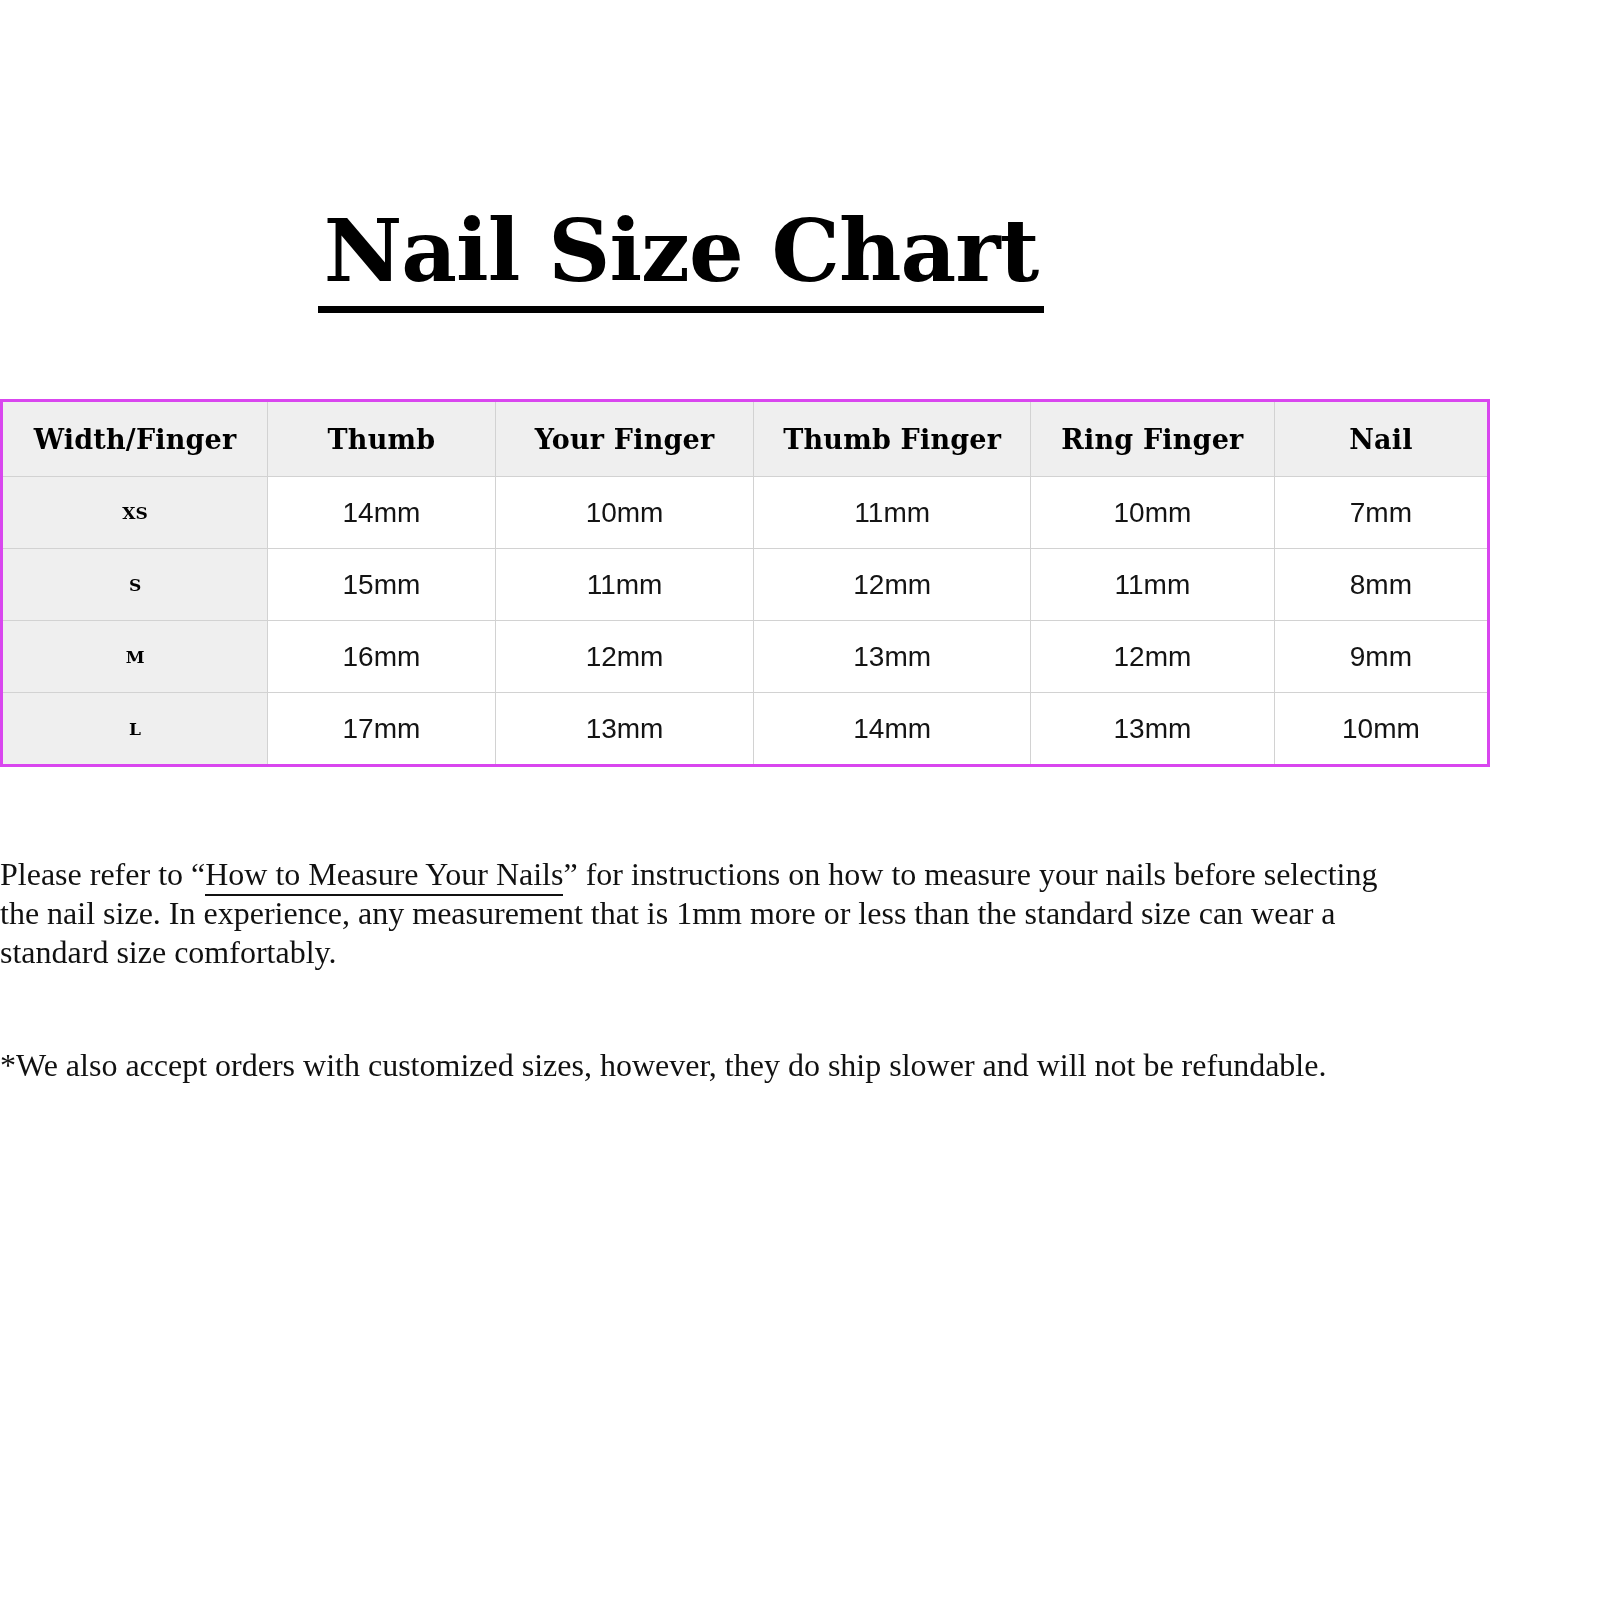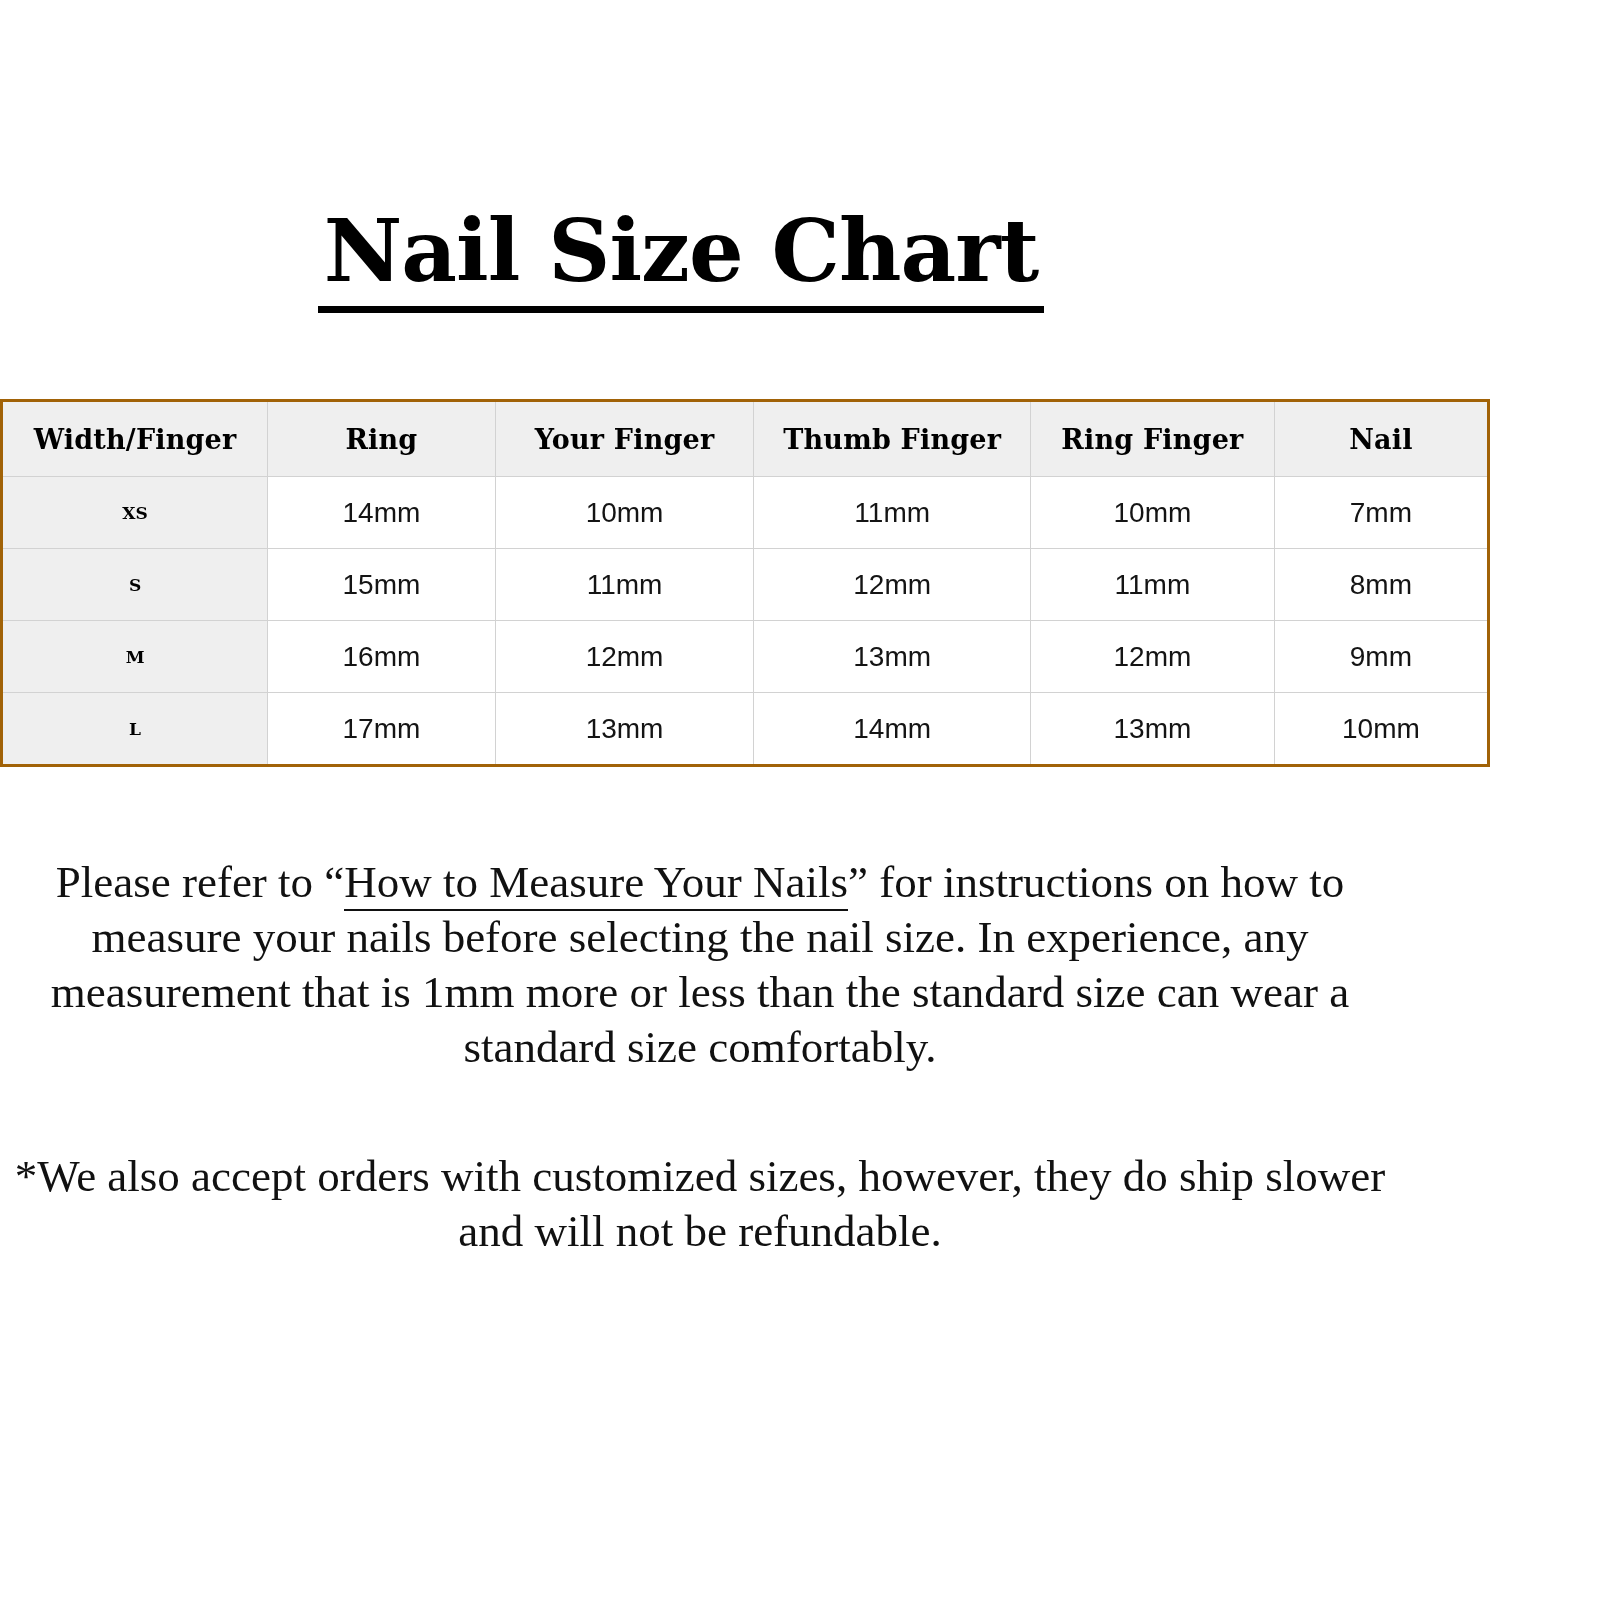--- a/index.html
+++ b/index.html
@@ -39,21 +39,21 @@
   }
 
   
   .table-wrap {
     margin: 86px auto 0 auto;
     width: 1490px;
   }
   table.size-chart {
     width: 100%;
     border-collapse: collapse;
-    border: 3px solid #a16207;
+    border: 3px solid #d946ef;
     table-layout: fixed;
   }
   table.size-chart th,
   table.size-chart td {
     border: 1px solid #d2d2d2;
     text-align: center;
     vertical-align: middle;
     padding: 0;
     height: 71px;
   }
@@ -85,23 +85,23 @@
   col.c1 { width: 15.3%; }
   col.c2 { width: 17.4%; }
   col.c3 { width: 18.6%; }
   col.c4 { width: 16.4%; }
   col.c5 { width: 14.4%; }
 
   
   .notes {
     margin: 88px auto 0 auto;
     width: 1400px;
-    text-align: center;
+    text-align: left;
     font-family: "Liberation Serif", serif;
-    font-size: 45px;
+    font-size: 32px;
     line-height: 1.22;
     color: #111111;
   }
   .notes .para {
     margin: 0;
   }
   .notes .para.second {
     margin-top: 74px;
   }
   .underlined {
@@ -124,21 +124,21 @@
         <col class="c0">
           <col class="c1">
           <col class="c2">
           <col class="c3">
           <col class="c4">
           <col class="c5">
       </colgroup>
       <thead>
         <tr>
           <th>Width/Finger</th>
-          <th>Ring</th>
+          <th>Thumb</th>
           <th>Your Finger</th>
           <th>Thumb Finger</th>
           <th>Ring Finger</th>
           <th>Nail</th>
         </tr>
       </thead>
       <tbody>
         <tr>
           <td class="size-label">XS</td>
           <td class="value">14mm</td>

